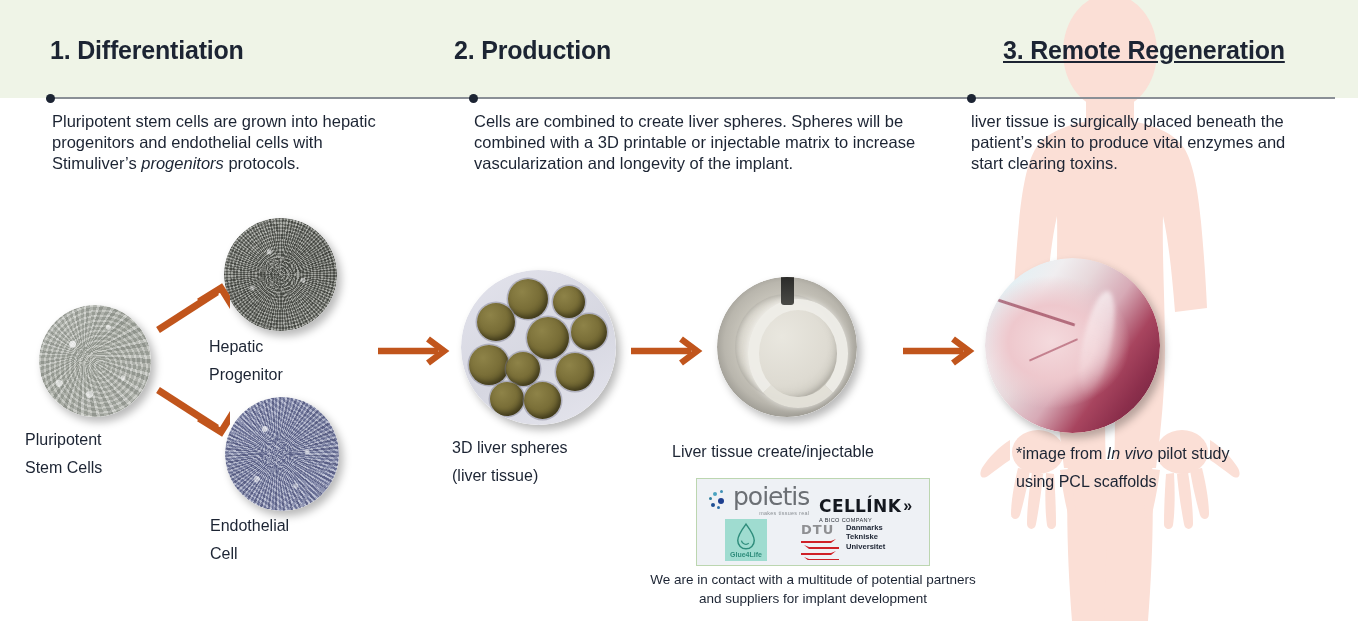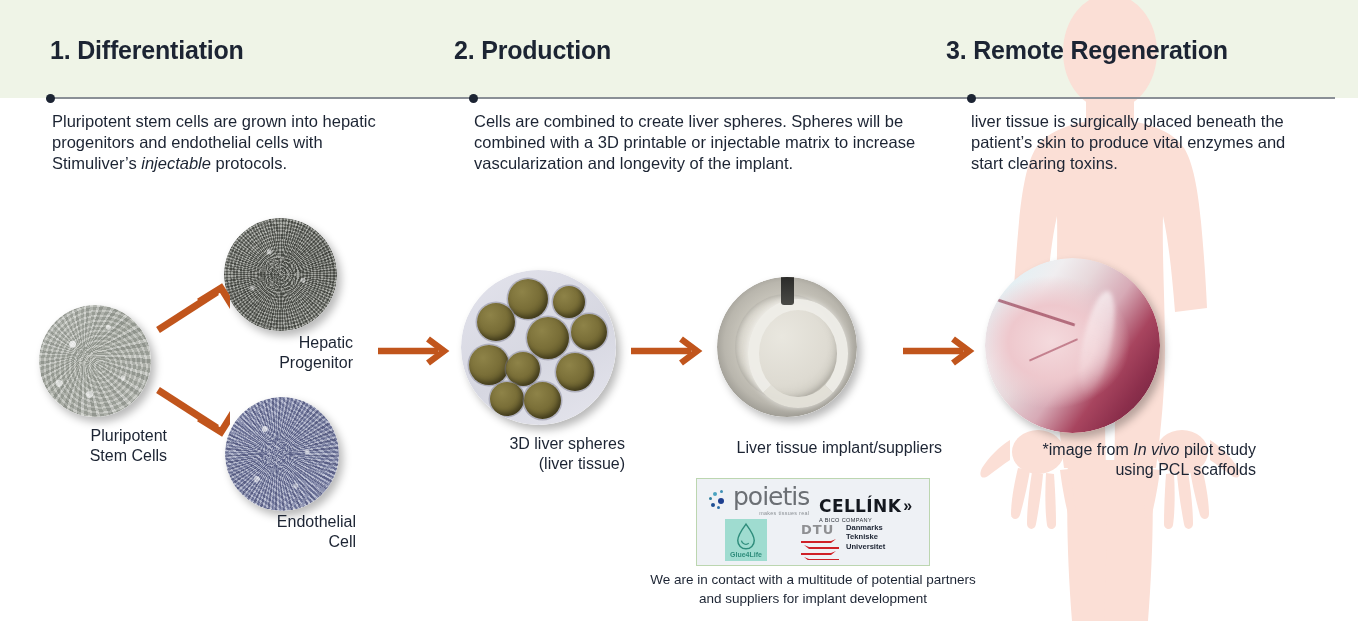--- a/index.html
+++ b/index.html
@@ -40,22 +40,22 @@
     color:#1c2433;white-space:nowrap;
   }
   .col-body{
     position:absolute;top:111px;
     font-size:16.5px;line-height:21px;color:#1c2433;
   }
   .col-body em{font-style:italic;}
 
   
   .caption{
-    position:absolute;text-align:right;
-    font-size:16px;line-height:20px;color:#1c2433;
+    position:absolute;text-align:left;
+    font-size:16px;line-height:28px;color:#1c2433;
   }
   .caption em{}
   .caption-sm{
     position:absolute;text-align:center;
     font-size:13.5px;line-height:19px;color:#1c2433;
   }
 
   
   .disc{
     position:absolute;border-radius:50%;
@@ -267,21 +267,21 @@
     </svg>
   </div>
 
   <div class="divider-line"></div>
   <div class="divider-dot" style="left:46px;"></div>
   <div class="divider-dot" style="left:469px;"></div>
   <div class="divider-dot" style="left:967px;"></div>
 
   <div class="col-title" style="left:50px;">1. Differentiation</div>
   <div class="col-body" style="left:52px;width:345px;">
-    <span>Pluripotent stem cells are grown into hepatic progenitors and endothelial cells with Stimuliver’s </span><em>injectable</em><span> protocols.</span>
+    <span>Pluripotent stem cells are grown into hepatic progenitors and endothelial cells with Stimuliver’s </span><em>progenitors</em><span> protocols.</span>
   </div>
 
   <div class="disc" style="left:39px;top:305px;width:112px;height:112px;">
     <div class="tex tex-psc"></div>
   </div>
   <div class="caption" style="left:25px;top:426px;width:142px;white-space:pre-line;">Pluripotent
 Stem Cells</div>
 
   <div class="disc" style="left:224px;top:218px;width:113px;height:113px;">
     <div class="tex tex-hep"></div>
@@ -349,21 +349,21 @@
       </g>
     </svg>
   </div>
 
   <div class="disc" style="left:717px;top:277px;width:140px;height:140px;">
     <div class="tex tex-implant"></div>
     <div class="implant-ring"></div>
     <div class="implant-c"></div>
     <div class="implant-stem"></div>
   </div>
-  <div class="caption" style="left:672px;top:438px;width:270px;">Liver tissue implant/suppliers</div>
+  <div class="caption" style="left:672px;top:438px;width:270px;">Liver tissue create/injectable</div>
 
   <div class="logo-box" style="left:696px;top:478px;width:234px;height:88px;">
 
     <div class="logo-poietis" style="left:12px;top:6px;">
       <div class="poietis-dots">
         <i style="left:0px;top:8px;width:3px;height:3px;background:#2f7f9e;"></i>
         <i style="left:4px;top:3px;width:4px;height:4px;background:#4aa3c0;"></i>
         <i style="left:2px;top:14px;width:4px;height:4px;background:#1e4f93;"></i>
         <i style="left:9px;top:9px;width:6px;height:6px;background:#1e3f8f;"></i>
         <i style="left:11px;top:1px;width:3px;height:3px;background:#3f8fb5;"></i>
@@ -413,21 +413,21 @@
 
   <div class="arrow" style="left:903px;top:334px;">
     <svg width="74" height="34" viewBox="0 0 74 34">
       <g stroke="#c1551c" stroke-width="6.5" fill="none">
         <line x1="0" y1="17" x2="60" y2="17"></line>
         <polyline points="50,5 66,17 50,29" stroke-linejoin="miter" stroke-linecap="butt"></polyline>
       </g>
     </svg>
   </div>
 
-  <div class="col-title" style="left:946px;">3. Remote Regeneration</div>
+  <div class="col-title" style="left:1003px;text-decoration:underline;">3. Remote Regeneration</div>
   <div class="col-body" style="left:971px;width:350px;">liver tissue is surgically placed beneath the patient’s skin to produce vital enzymes and start clearing toxins.</div>
 
   <div class="disc" style="left:985px;top:258px;width:175px;height:175px;">
     <div class="tex tex-invivo"></div>
     <div class="invivo-hl"></div>
     <div class="invivo-v1"></div>
     <div class="invivo-v2"></div>
   </div>
   <div class="caption" style="left:1016px;top:440px;width:240px;">
     <span>*image from </span><em>In vivo</em><span> pilot study using PCL scaffolds</span>

